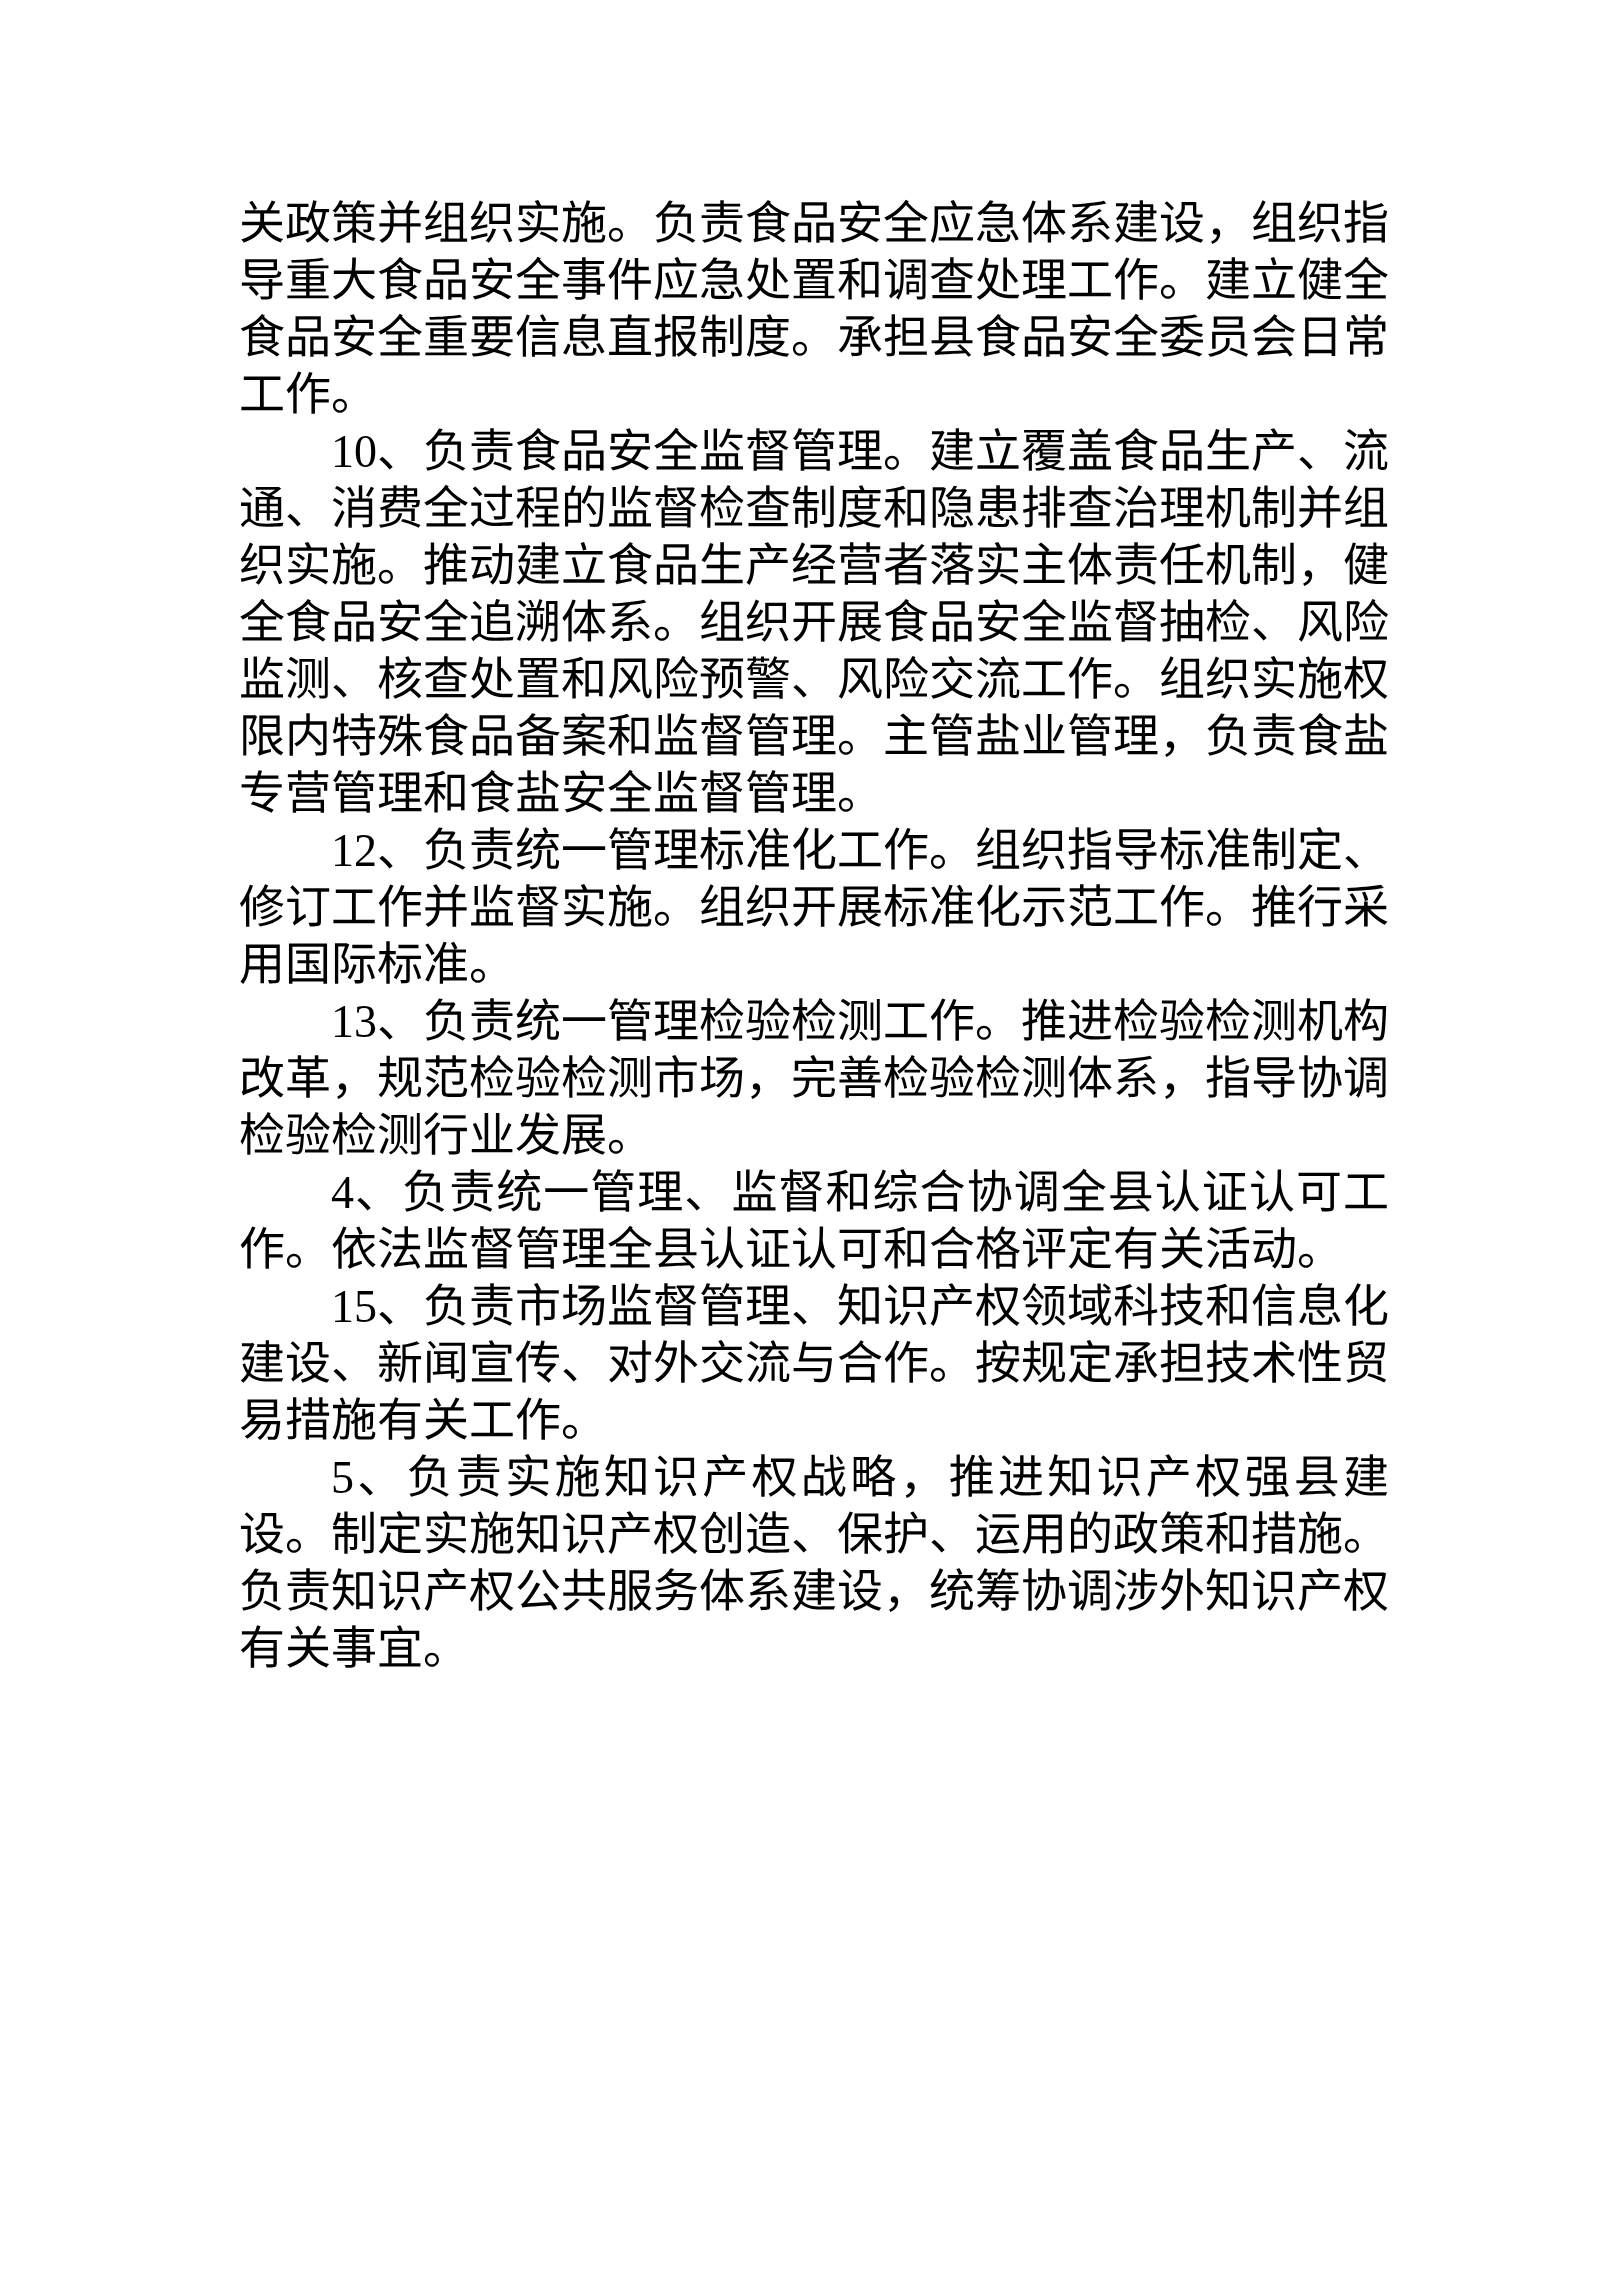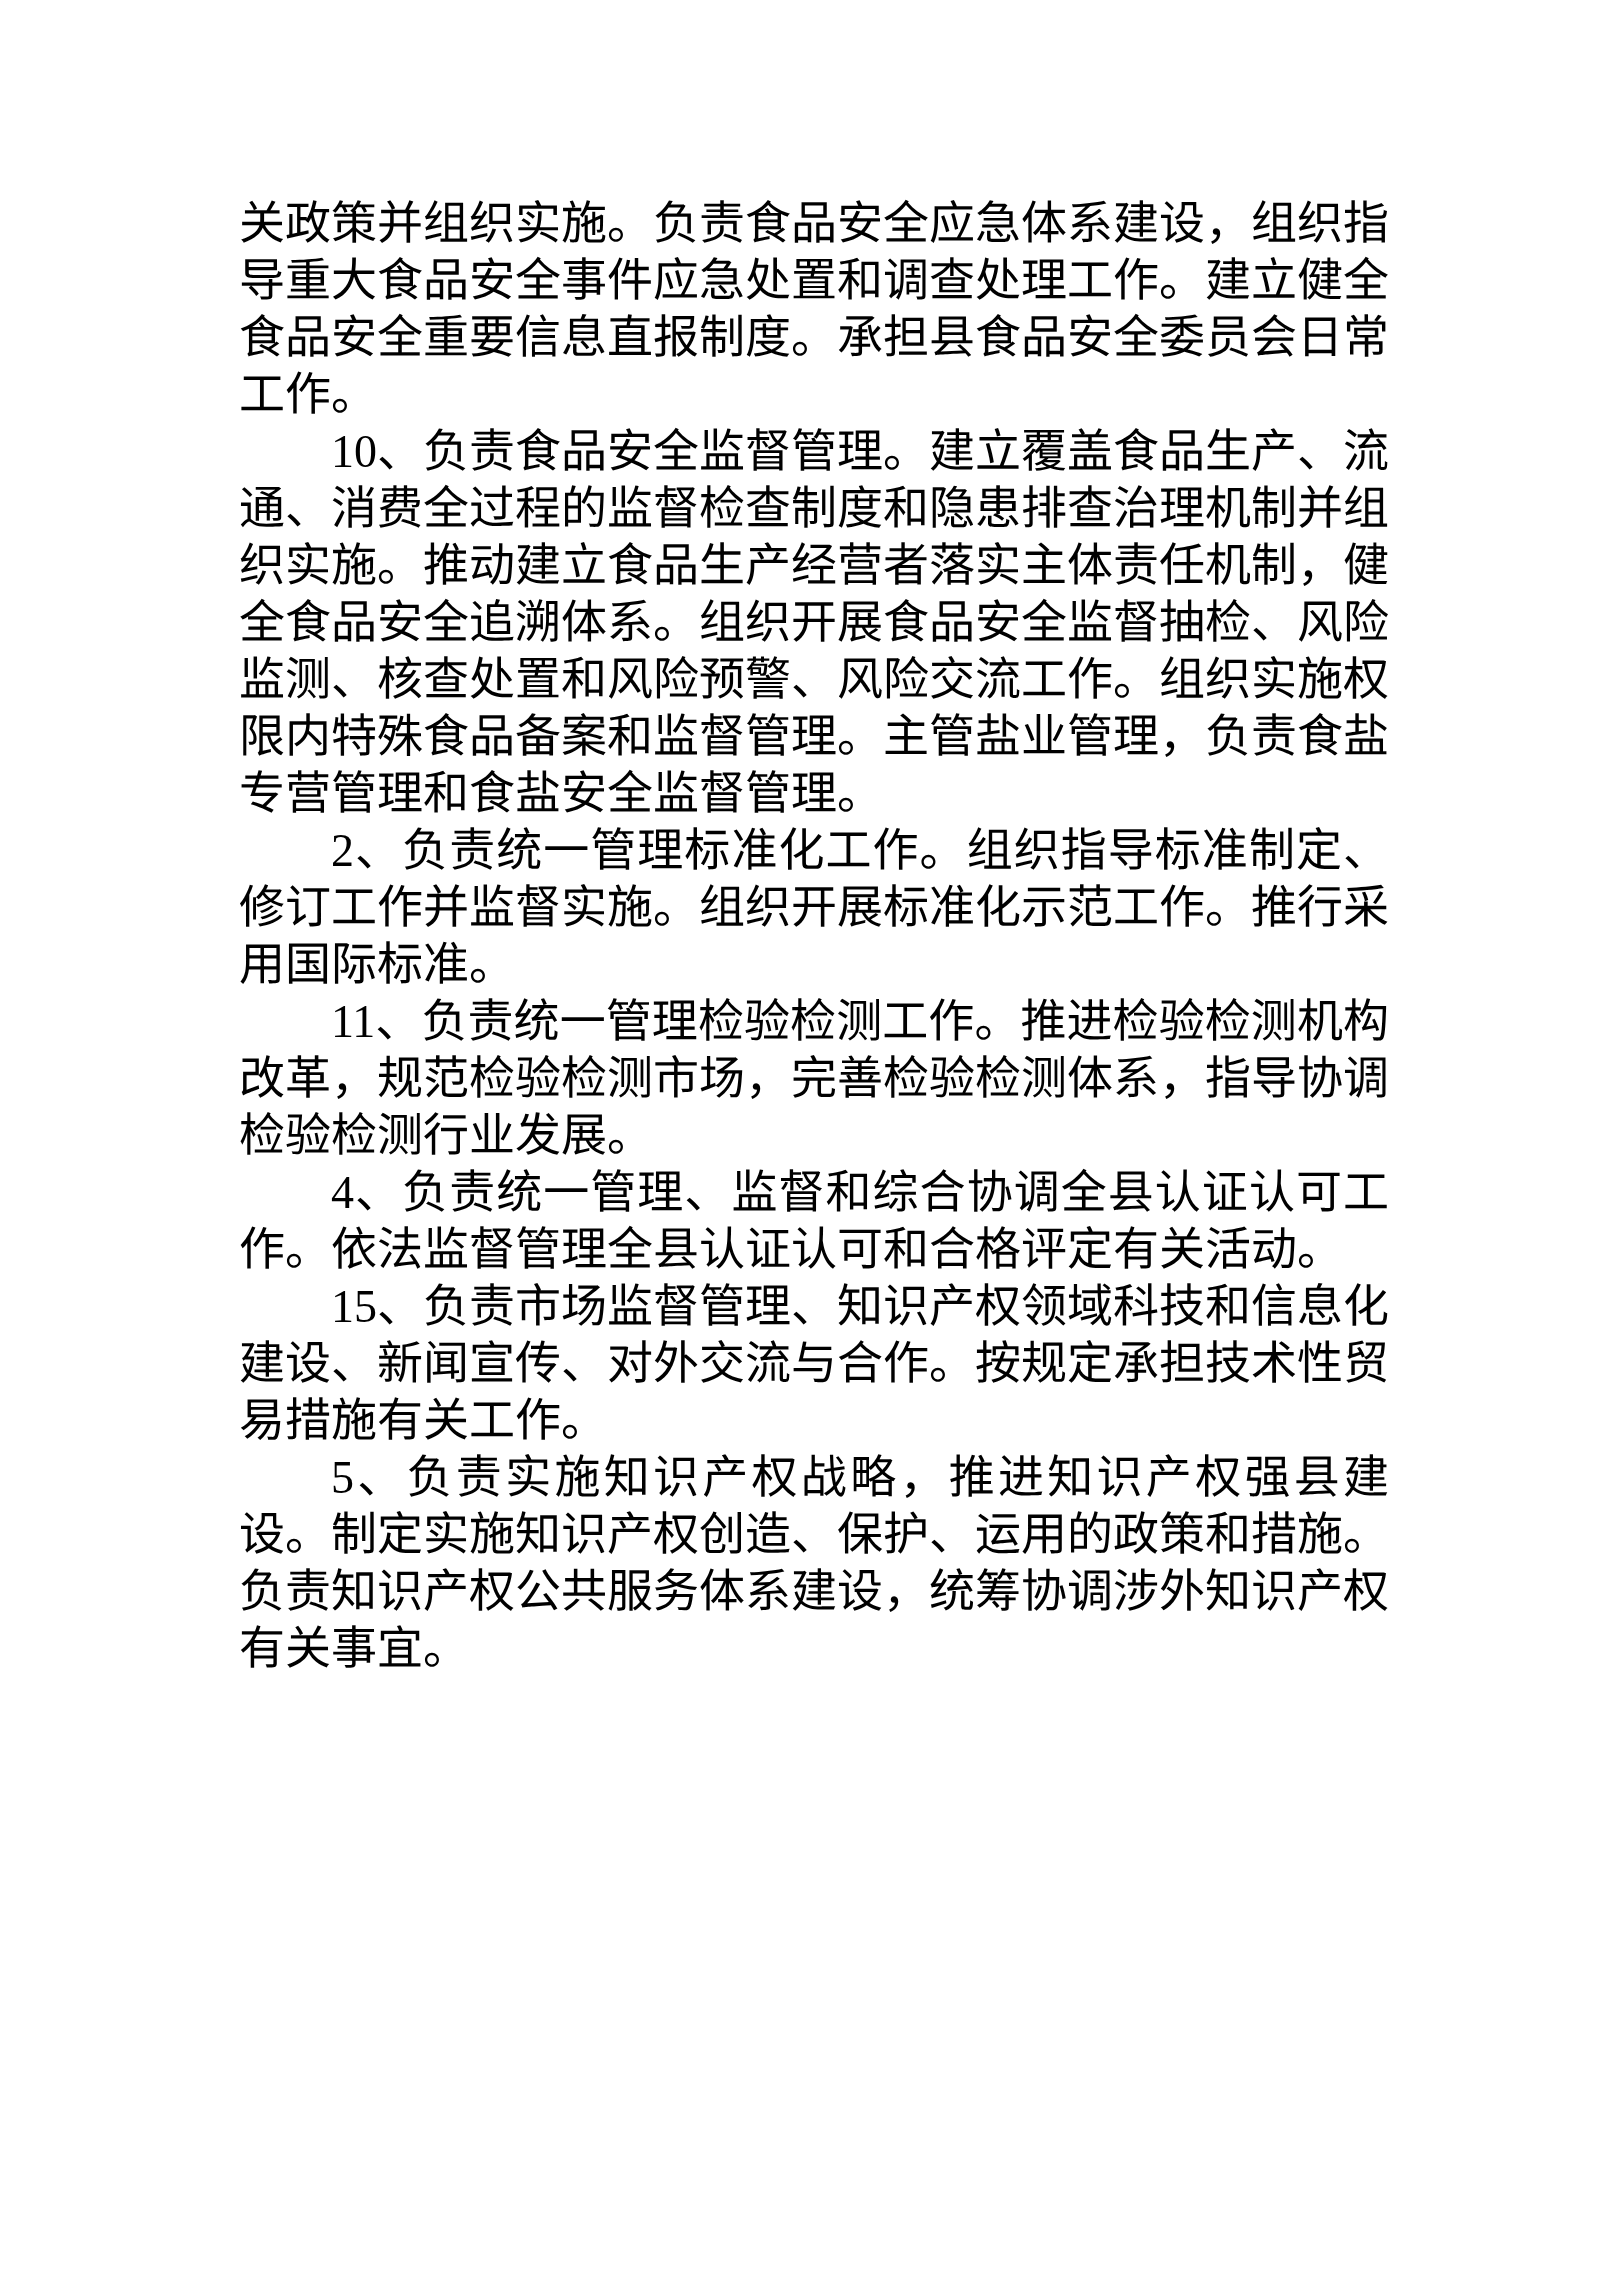--- a/index.html
+++ b/index.html
@@ -36,20 +36,20 @@
     text-indent: 2em;
   }
 </style>
 </head>
 <body>
 
 <div class="page" style="background: rgb(255, 255, 255);">
   <div class="doc-body" style="color: rgb(0, 0, 0);">
     <p class="para">关政策并组织实施。负责食品安全应急体系建设，组织指导重大食品安全事件应急处置和调查处理工作。建立健全食品安全重要信息直报制度。承担县食品安全委员会日常工作。</p>
     <p class="para indent">10、负责食品安全监督管理。建立覆盖食品生产、流通、消费全过程的监督检查制度和隐患排查治理机制并组织实施。推动建立食品生产经营者落实主体责任机制，健全食品安全追溯体系。组织开展食品安全监督抽检、风险监测、核查处置和风险预警、风险交流工作。组织实施权限内特殊食品备案和监督管理。主管盐业管理，负责食盐专营管理和食盐安全监督管理。</p>
-    <p class="para indent">2、负责统一管理标准化工作。组织指导标准制定、修订工作并监督实施。组织开展标准化示范工作。推行采用国际标准。</p>
-    <p class="para indent">11、负责统一管理检验检测工作。推进检验检测机构改革，规范检验检测市场，完善检验检测体系，指导协调检验检测行业发展。</p>
+    <p class="para indent">12、负责统一管理标准化工作。组织指导标准制定、修订工作并监督实施。组织开展标准化示范工作。推行采用国际标准。</p>
+    <p class="para indent">13、负责统一管理检验检测工作。推进检验检测机构改革，规范检验检测市场，完善检验检测体系，指导协调检验检测行业发展。</p>
     <p class="para indent">4、负责统一管理、监督和综合协调全县认证认可工作。依法监督管理全县认证认可和合格评定有关活动。</p>
     <p class="para indent">15、负责市场监督管理、知识产权领域科技和信息化建设、新闻宣传、对外交流与合作。按规定承担技术性贸易措施有关工作。</p>
     <p class="para indent">5、负责实施知识产权战略，推进知识产权强县建设。制定实施知识产权创造、保护、运用的政策和措施。负责知识产权公共服务体系建设，统筹协调涉外知识产权有关事宜。</p>
   </div>
 </div>
 
 
 </body></html>

